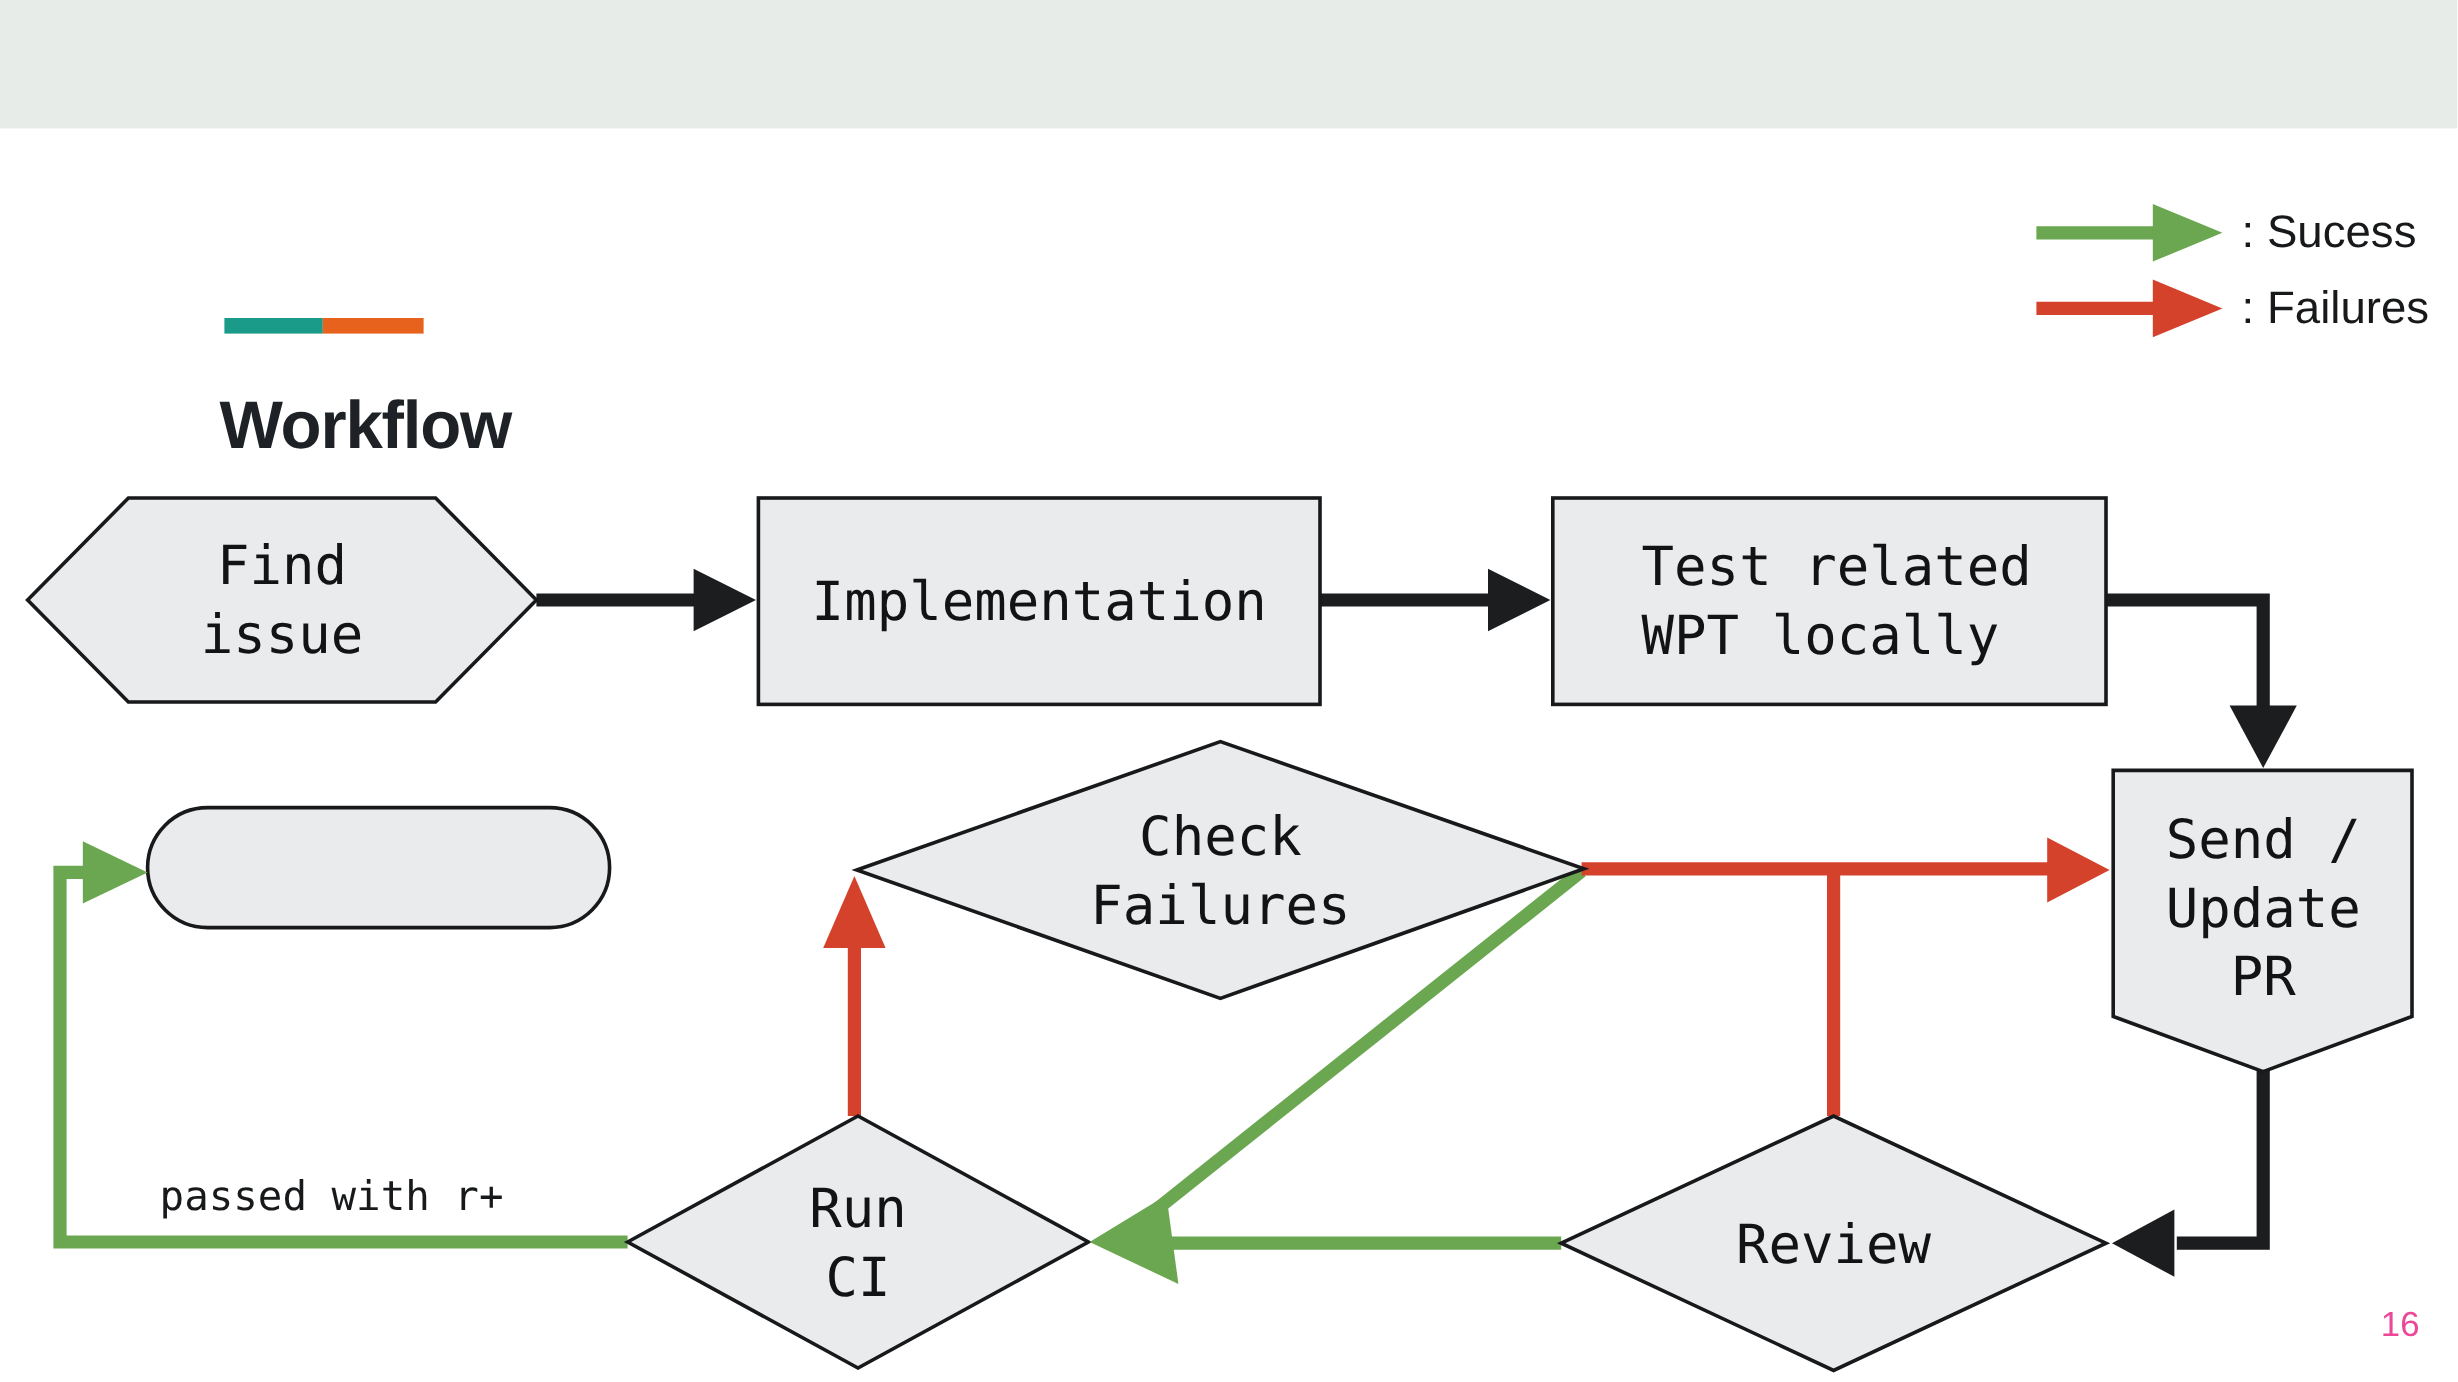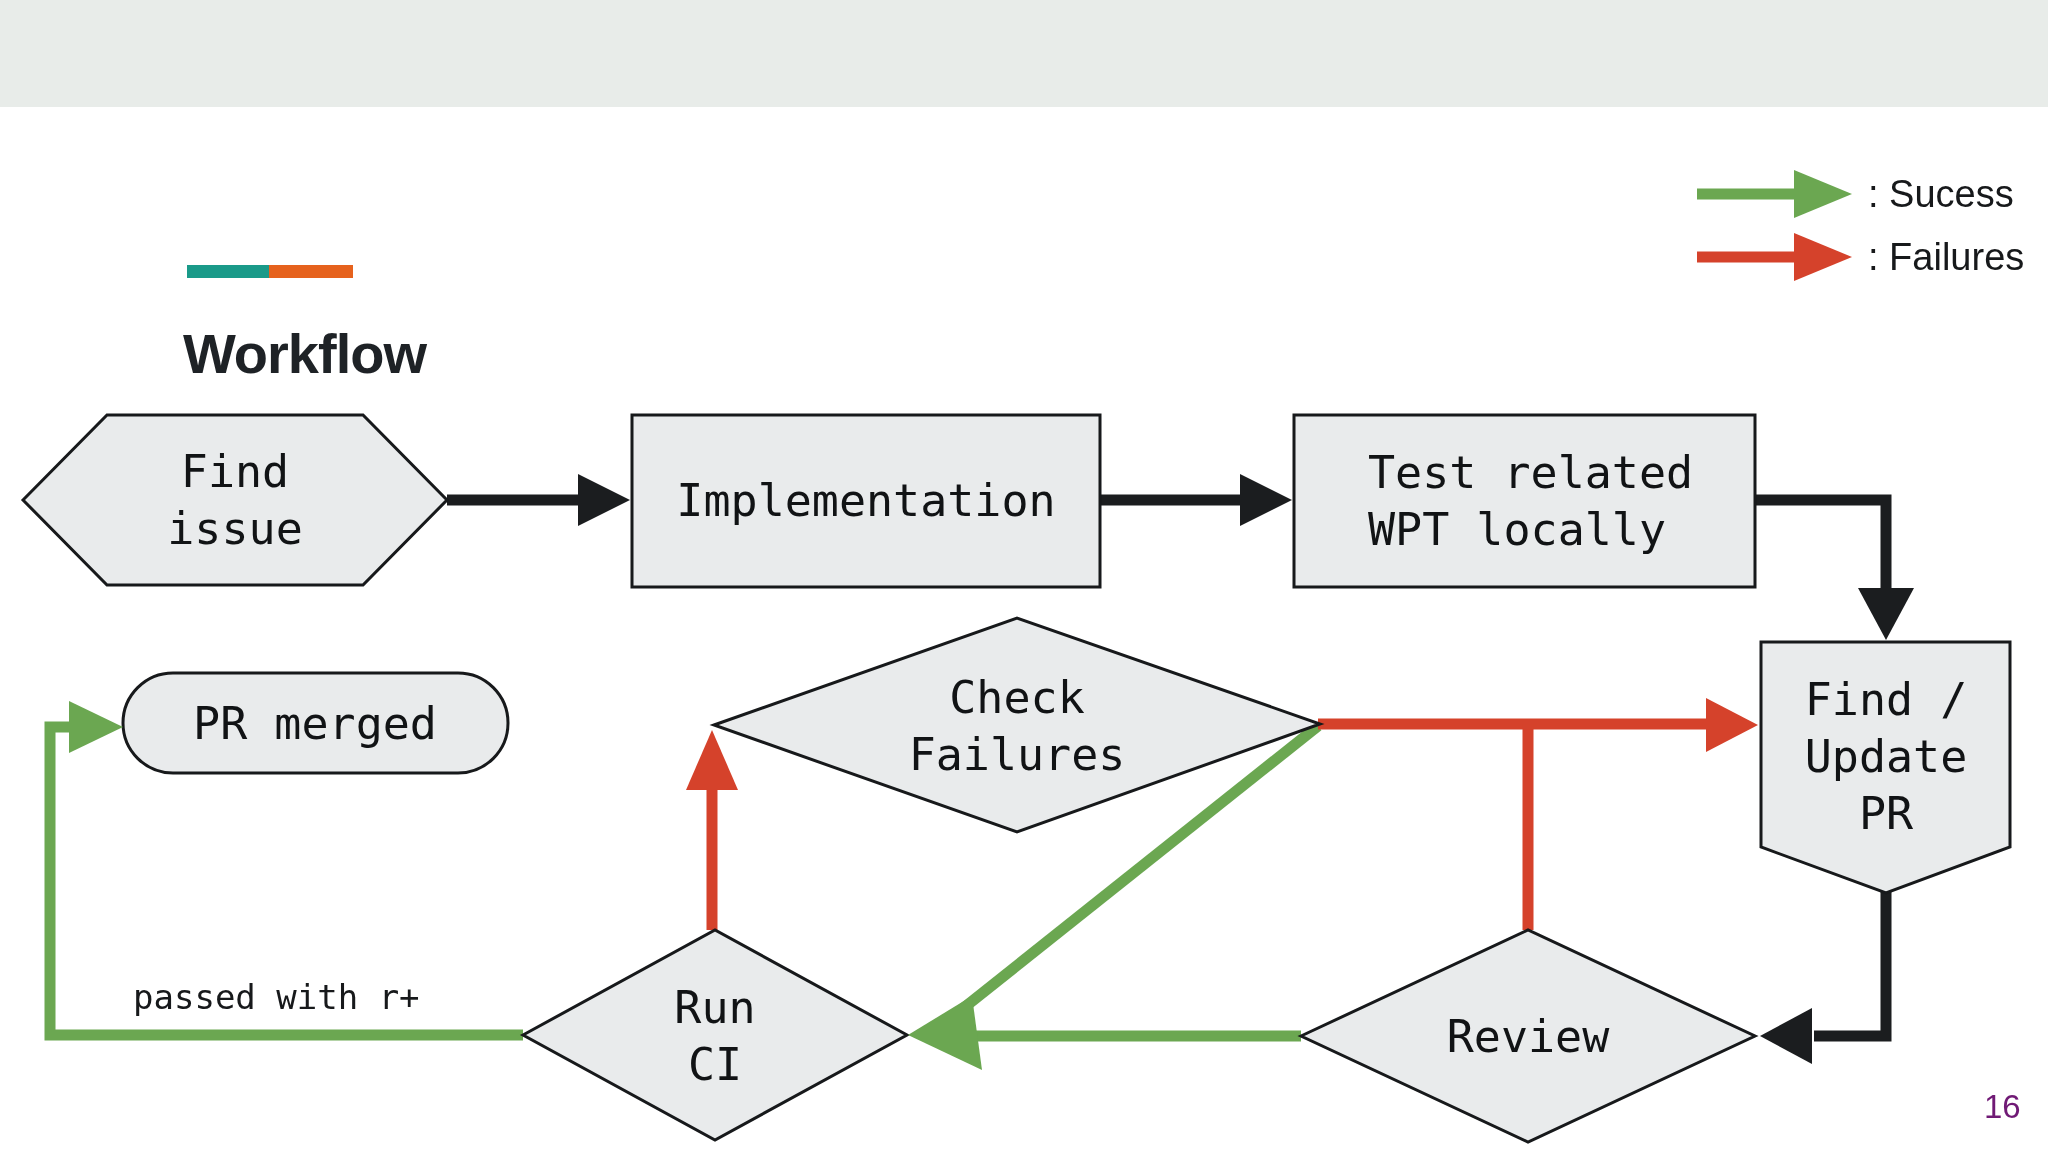--- a/index.html
+++ b/index.html
@@ -49,22 +49,22 @@
   .edge-label{
     font-family:"DejaVu Sans Mono","Liberation Mono",monospace;
     font-size:34px;
     color:#17191b;
     line-height:1;
     transform:translateY(-50%);
     white-space:nowrap;
     margin-left:15px;
   }
   .page-number{
-    font-size:33px;
-    color:#701a75;
+    font-size:29px;
+    color:#ec4899;
     line-height:1;
   }
 </style>
 </head>
 <body>
 
 <div class="slide">
 
   <svg class="diagram-svg" viewBox="0 0 2048 1152">
 
@@ -122,27 +122,26 @@
   <div class="abs slide-title">Workflow</div>
 
   <div class="abs legend-label" style="left:1868px;top:194px;">: Sucess</div>
   <div class="abs legend-label" style="left:1868px;top:257px;">: Failures</div>
 
   <div class="abs node-label" style="left:235px;top:500px;">Find
 issue</div>
   <div class="abs node-label" style="left:866px;top:501px;">Implementation</div>
   <div class="abs node-label left-align" style="left:1320px;top:501px;">Test related
 WPT locally</div>
-  <div class="abs node-label" style="left:1886px;top:757px;">Find /
+  <div class="abs node-label" style="left:1886px;top:757px;">Send /
 Update
 PR</div>
   <div class="abs node-label" style="left:1017px;top:726px;">Check
 Failures</div>
   <div class="abs node-label" style="left:715px;top:1036px;">Run
 CI</div>
   <div class="abs node-label" style="left:1528px;top:1037px;">Review</div>
-  <div class="abs node-label" style="left:315px;top:724px;">PR merged</div>
 
   <div class="abs edge-label" style="left:118px;top:997px;">passed with r+</div>
 
   <div class="abs page-number" style="left:1984px;top:1090px;">16</div>
 
 </div>
 
 </body></html>

